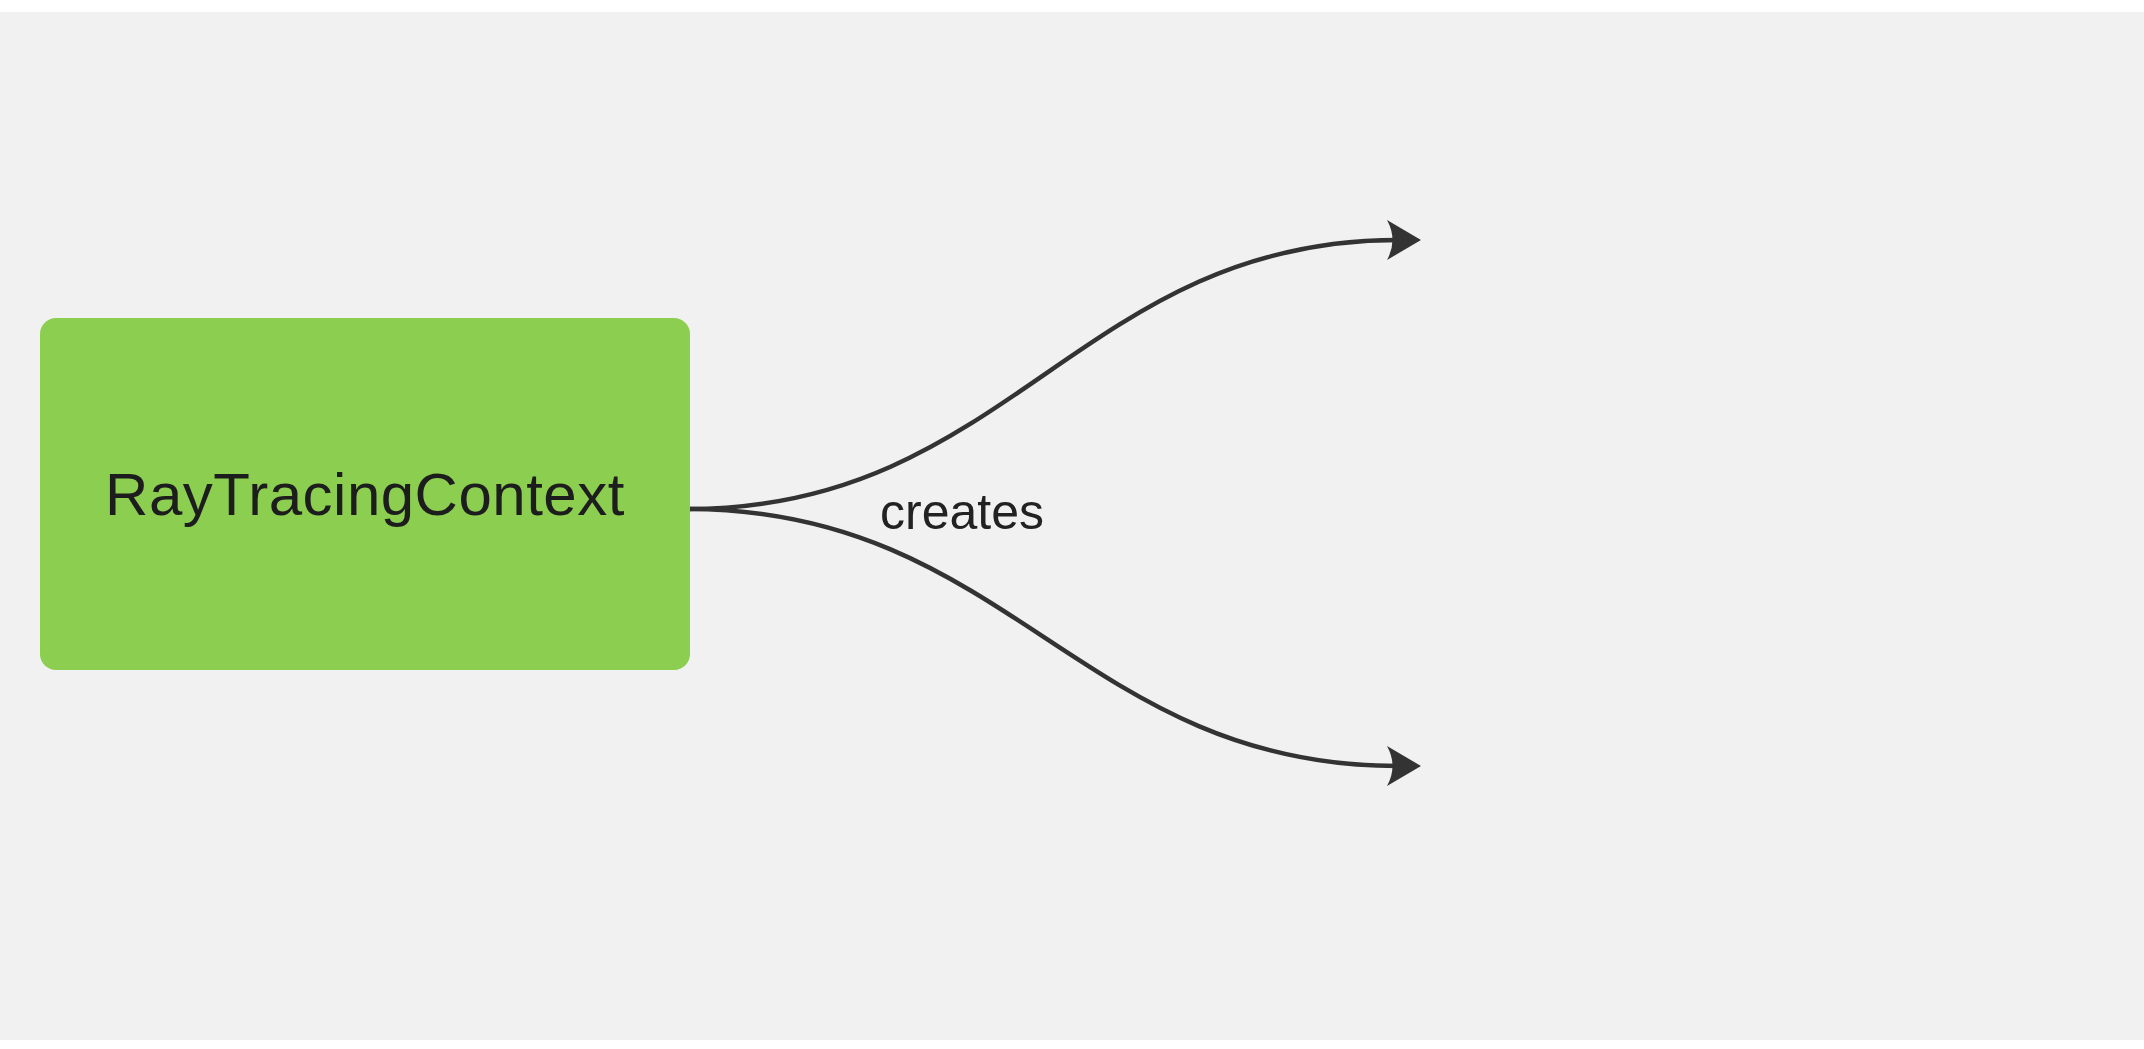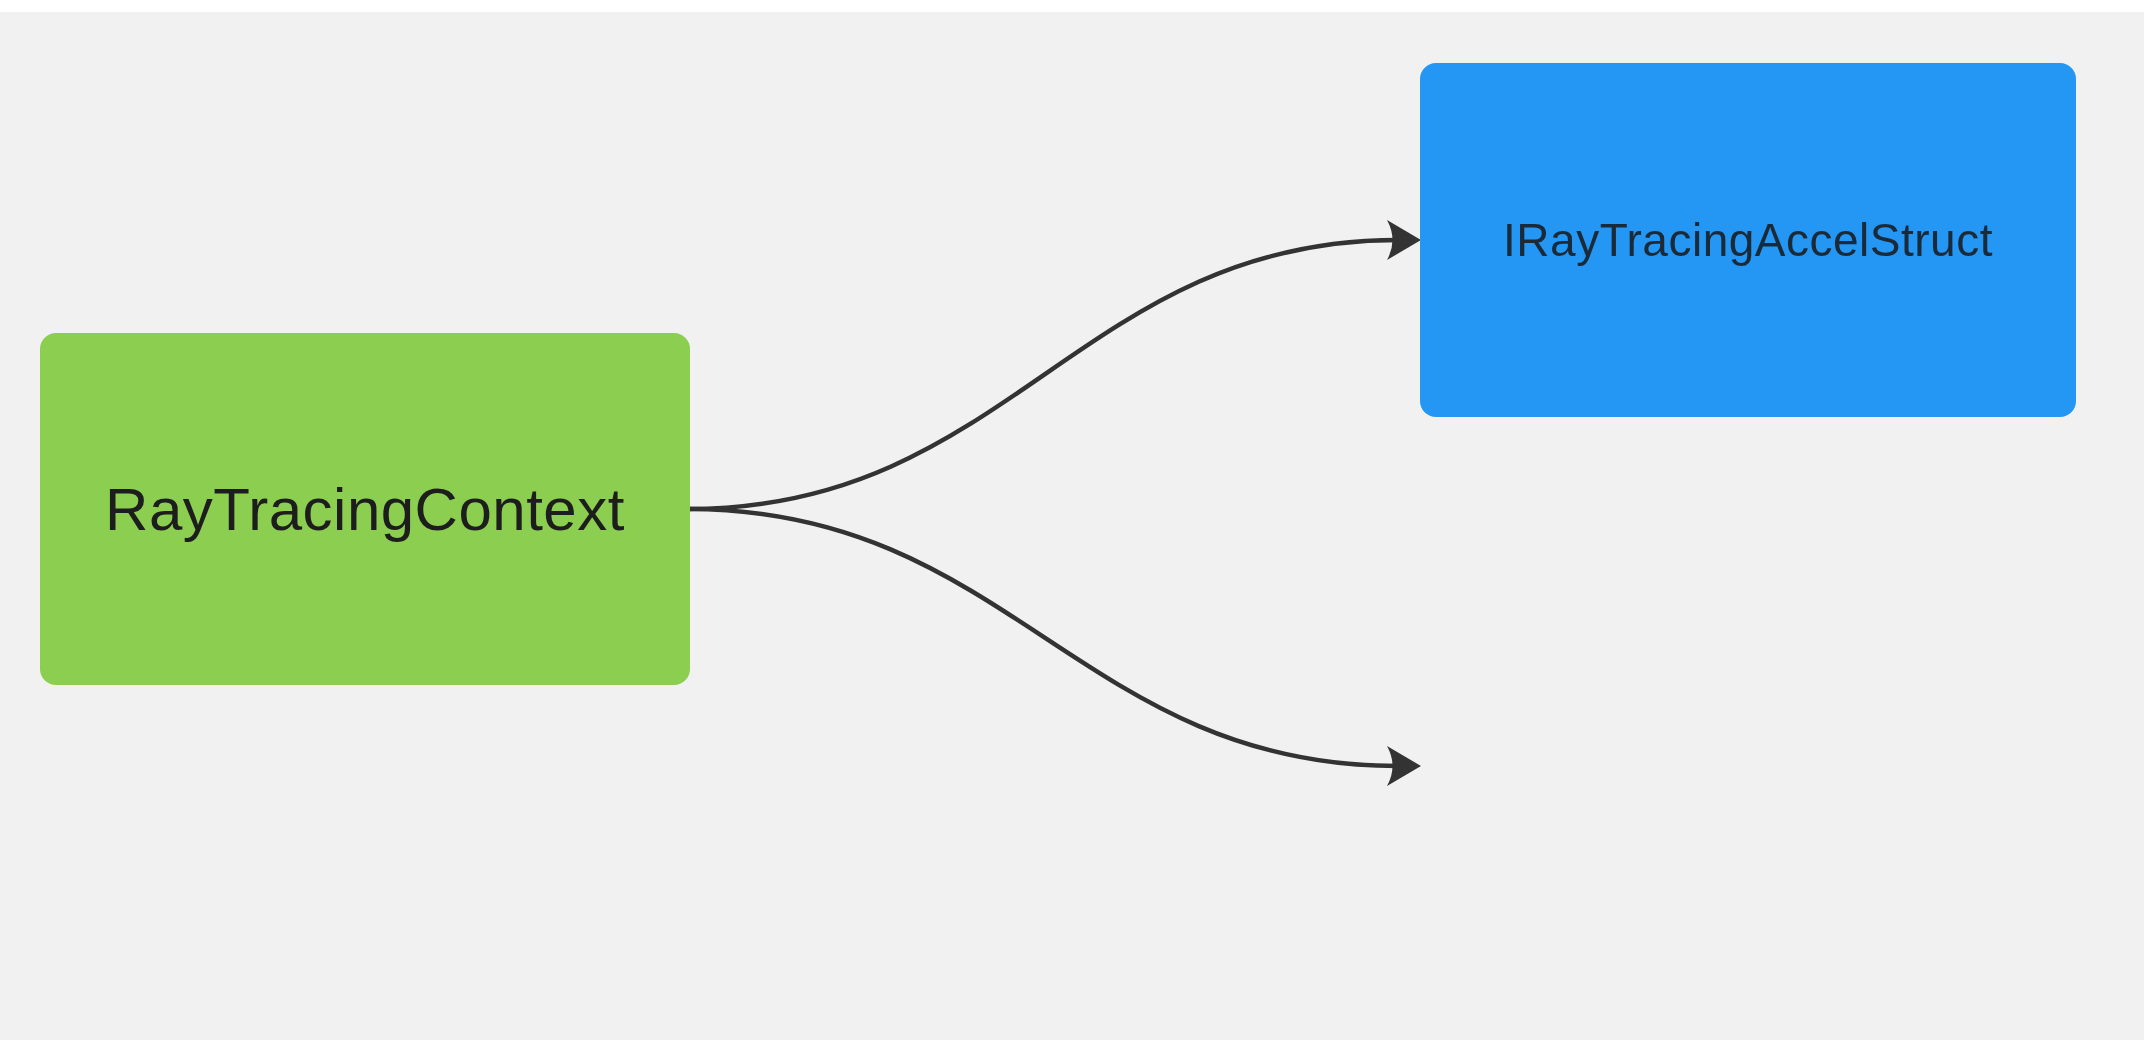--- a/index.html
+++ b/index.html
@@ -47,21 +47,21 @@
     text-align: center;
     border-radius: 16px;
     box-sizing: border-box;
   }
   .node-label {
     white-space: nowrap;
     letter-spacing: 0.5px;
   }
   .node-context {
     left: 40px;
-    top: 333px;
+    top: 318px;
     width: 650px;
     height: 352px;
   }
   .node-context .node-label {
     font-size: 60px;
   }
   .node-accel {
     left: 1420px;
     top: 63px;
     width: 656px;
@@ -91,26 +91,24 @@
 
 <div class="canvas">
 
   <svg class="edge-layer" viewBox="0 0 2144 1049" xmlns="http://www.w3.org/2000/svg">
     <path class="edge-path" d="M 688 509 C 1010 509, 1080 240, 1398 240" stroke="#333333"></path>
     <path class="edge-path" d="M 688 509 C 1010 509, 1080 766, 1398 766" stroke="#333333"></path>
     <path d="M 1421 240 L 1387 220 Q 1398 240 1387 260 Z" fill="#333333"></path>
     <path d="M 1421 766 L 1387 746 Q 1398 766 1387 786 Z" fill="#333333"></path>
   </svg>
 
+  <div class="edge-label" style="color: rgb(34, 34, 34);">creates</div>
 
   <div class="node node-context" style="background-color: rgb(140, 206, 79); color: rgb(29, 29, 29);">
     <span class="node-label">RayTracingContext</span>
   </div>
 
-  <div class="node node-accel" style="background-color: rgb(35, 151, 243); color: rgb(27, 42, 56);">
-    <span class="node-label">IRayTracingAccelStruct</span>
-  </div>
 
 
   <div class="page-edge top"></div>
   <div class="page-edge bottom"></div>
 
 </div>
 
 </body></html>

